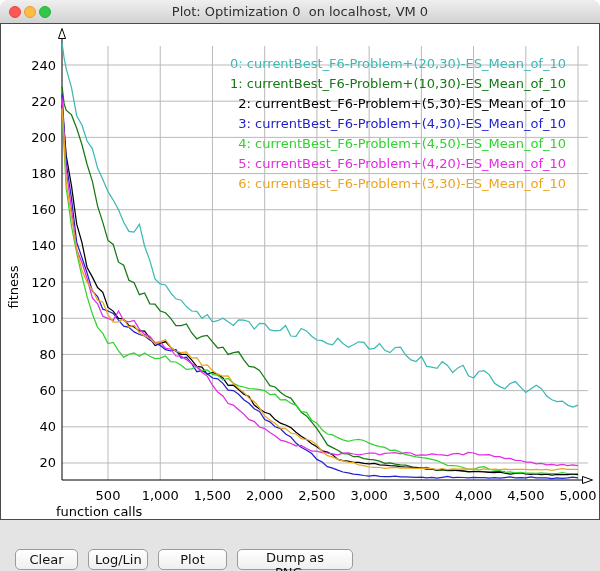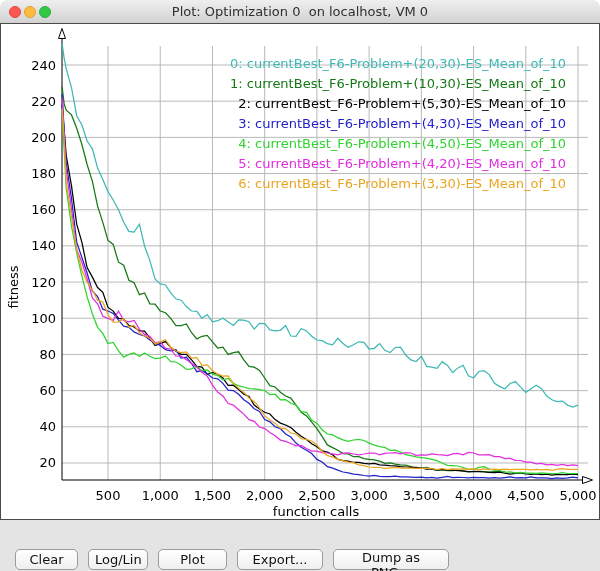--- a/index.html
+++ b/index.html
@@ -16,21 +16,21 @@
   .title{
     text-align:center;line-height:23px;font-size:13px;color:#2f2f2f;white-space:pre;
   }
   .light{position:absolute;top:5.5px;width:12px;height:12px;border-radius:50%;box-sizing:border-box;cursor:default;}
   .light.red{left:9px;background:#fc5753;border:1px solid #e14640;}
   .light.yellow{left:24px;background:#fdbc40;border:1px solid #e0a032;}
   .light.green{left:39px;background:#33c748;border:1px solid #2aae39;}
   .plot-panel{position:absolute;left:0;top:23px;width:600px;height:498px;}
   .plot-panel svg{position:absolute;left:0;top:0;}
   .xlabel{
-    position:absolute;left:56px;top:481px;width:520px;text-align:center;
+    position:absolute;left:56px;top:481px;width:520px;
     font-size:13px;color:#000;
   }
   .ylabel{
     position:absolute;left:-16px;top:256px;width:60px;height:16px;text-align:center;
     font-size:13px;color:#000;transform:rotate(-90deg);
   }
   .button-bar{
     position:absolute;left:0;top:534px;width:600px;height:50px;
     display:flex;align-items:center;gap:10px;padding-left:15px;box-sizing:border-box;
     background:#e4e4e4;
@@ -120,17 +120,16 @@
         <polyline points="62.1,85.4 64.2,117.1 66.2,159.6 71.5,193.8 76.7,226.5 81.9,247.2 87.1,259.1 92.4,267.0 97.6,277.2 102.8,279.0 108.0,291.6 113.2,299.0 118.5,298.9 123.7,295.9 128.9,304.3 134.1,302.2 139.4,309.7 144.6,313.0 149.8,315.2 155.0,320.7 160.2,318.8 165.5,316.7 170.7,324.2 175.9,328.0 181.1,329.6 186.4,328.9 191.6,335.1 196.8,334.6 202.0,342.3 207.2,341.8 212.5,347.7 217.7,351.2 222.9,353.1 228.1,352.8 233.4,360.4 238.6,365.4 243.8,369.4 249.0,374.9 254.2,378.5 259.5,384.9 264.7,392.9 269.9,397.1 275.1,400.2 280.4,405.2 285.6,405.6 290.8,410.0 296.0,411.0 301.2,415.6 306.5,416.5 311.7,418.0 316.9,421.9 322.1,428.5 327.4,432.7 332.6,433.9 337.8,436.4 343.0,437.8 348.2,439.1 353.5,439.7 358.7,441.8 363.9,442.7 369.1,444.0 374.4,444.3 379.6,444.5 384.8,445.4 390.0,444.9 395.2,444.4 400.5,445.0 405.7,444.9 410.9,445.2 416.1,445.4 421.4,445.4 426.6,445.4 431.8,445.6 437.0,446.5 442.2,445.6 447.5,446.5 452.7,445.8 457.9,446.0 463.1,445.8 468.4,446.0 473.6,445.9 478.8,446.9 484.0,445.9 489.2,446.7 494.5,446.1 499.7,446.6 504.9,446.1 510.1,446.7 515.4,446.3 520.6,446.3 525.8,446.3 531.0,446.9 536.2,446.3 541.5,446.8 546.7,446.3 551.9,447.3 557.1,446.3 562.4,445.6 567.6,446.3 572.8,446.4 578.0,446.3" fill="none" stroke="#eaa51e" stroke-width="1.25"></polyline>
       </svg>
     <div class="ylabel">fitness</div>
     <div class="xlabel">function calls</div>
   </div>
 
   <div class="button-bar">
     <button class="mac-btn" style="width:63px">Clear</button>
     <button class="mac-btn" style="width:60px">Log/Lin</button>
     <button class="mac-btn" style="width:69px">Plot</button>
-    <button class="mac-btn" style="width:86px">Export...</button>
     <button class="mac-btn" style="width:116px">Dump as PNG...</button>
   </div>
 
 </div>
 
 </body></html>

